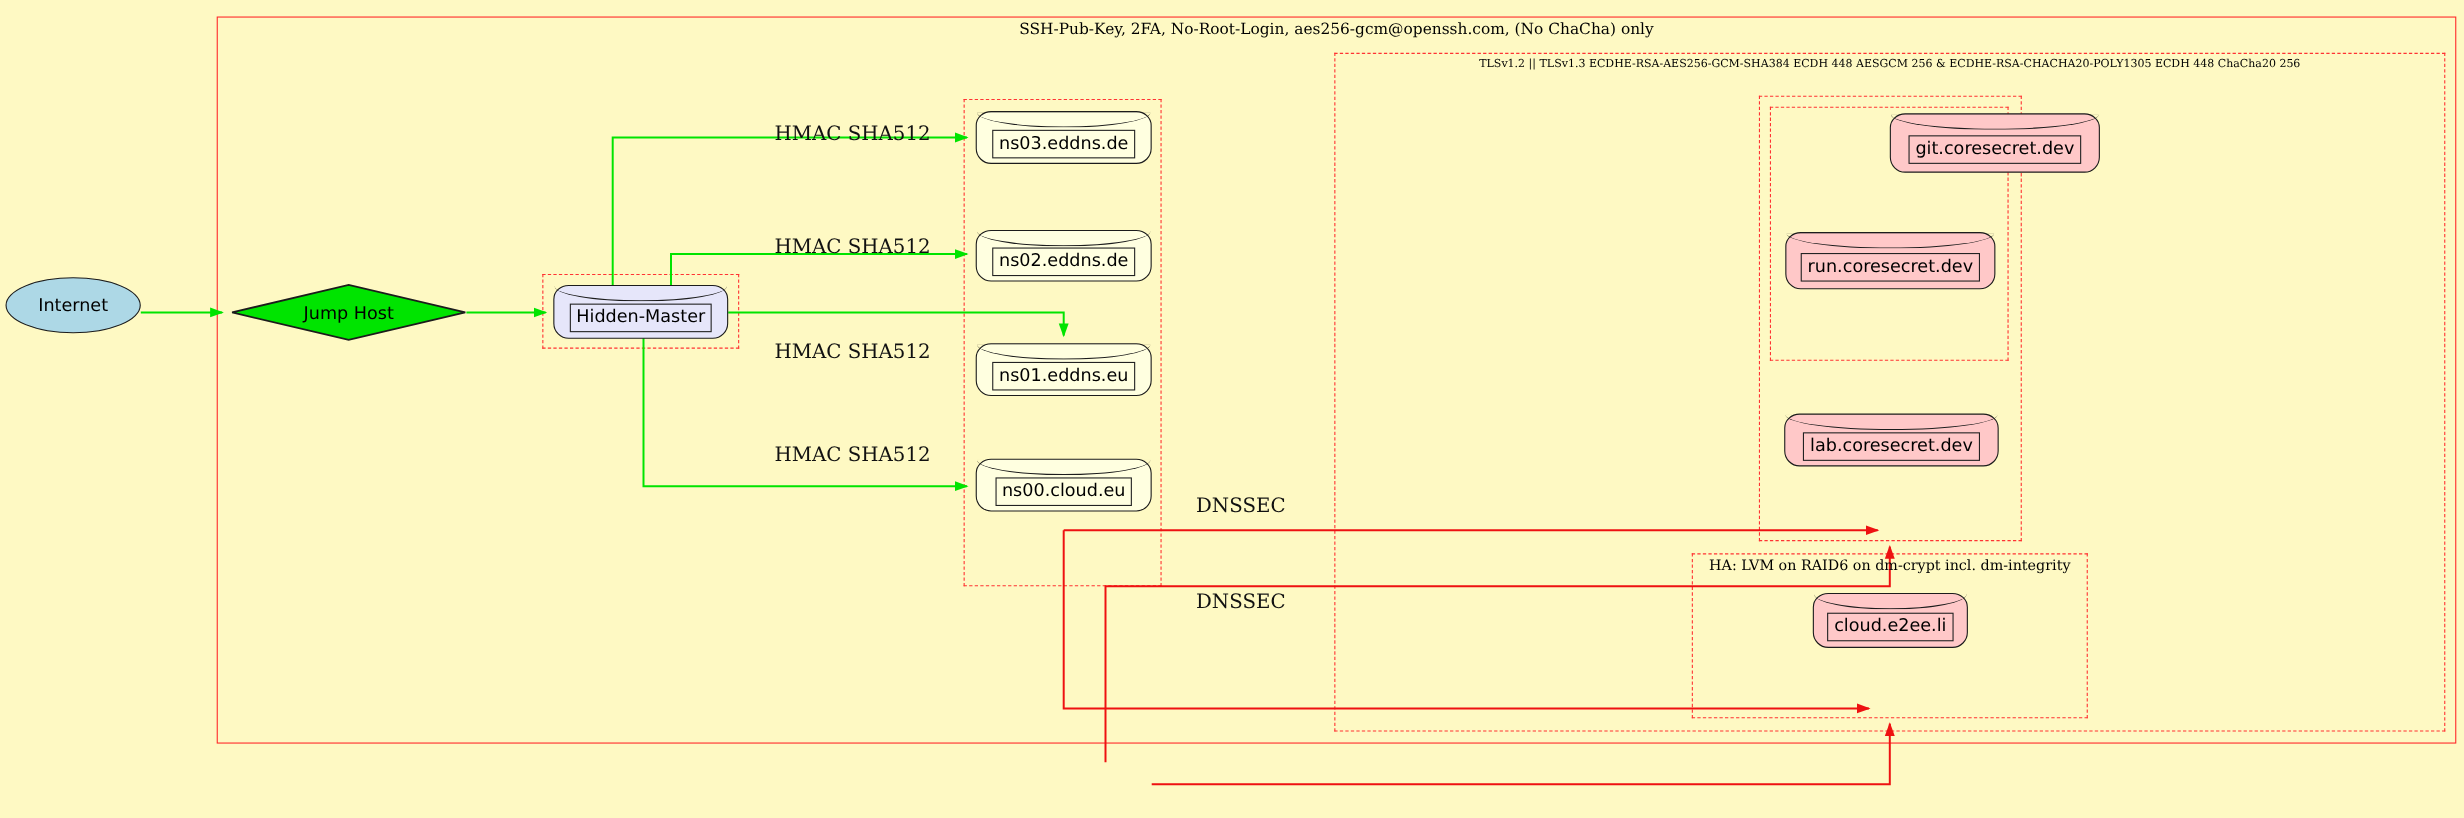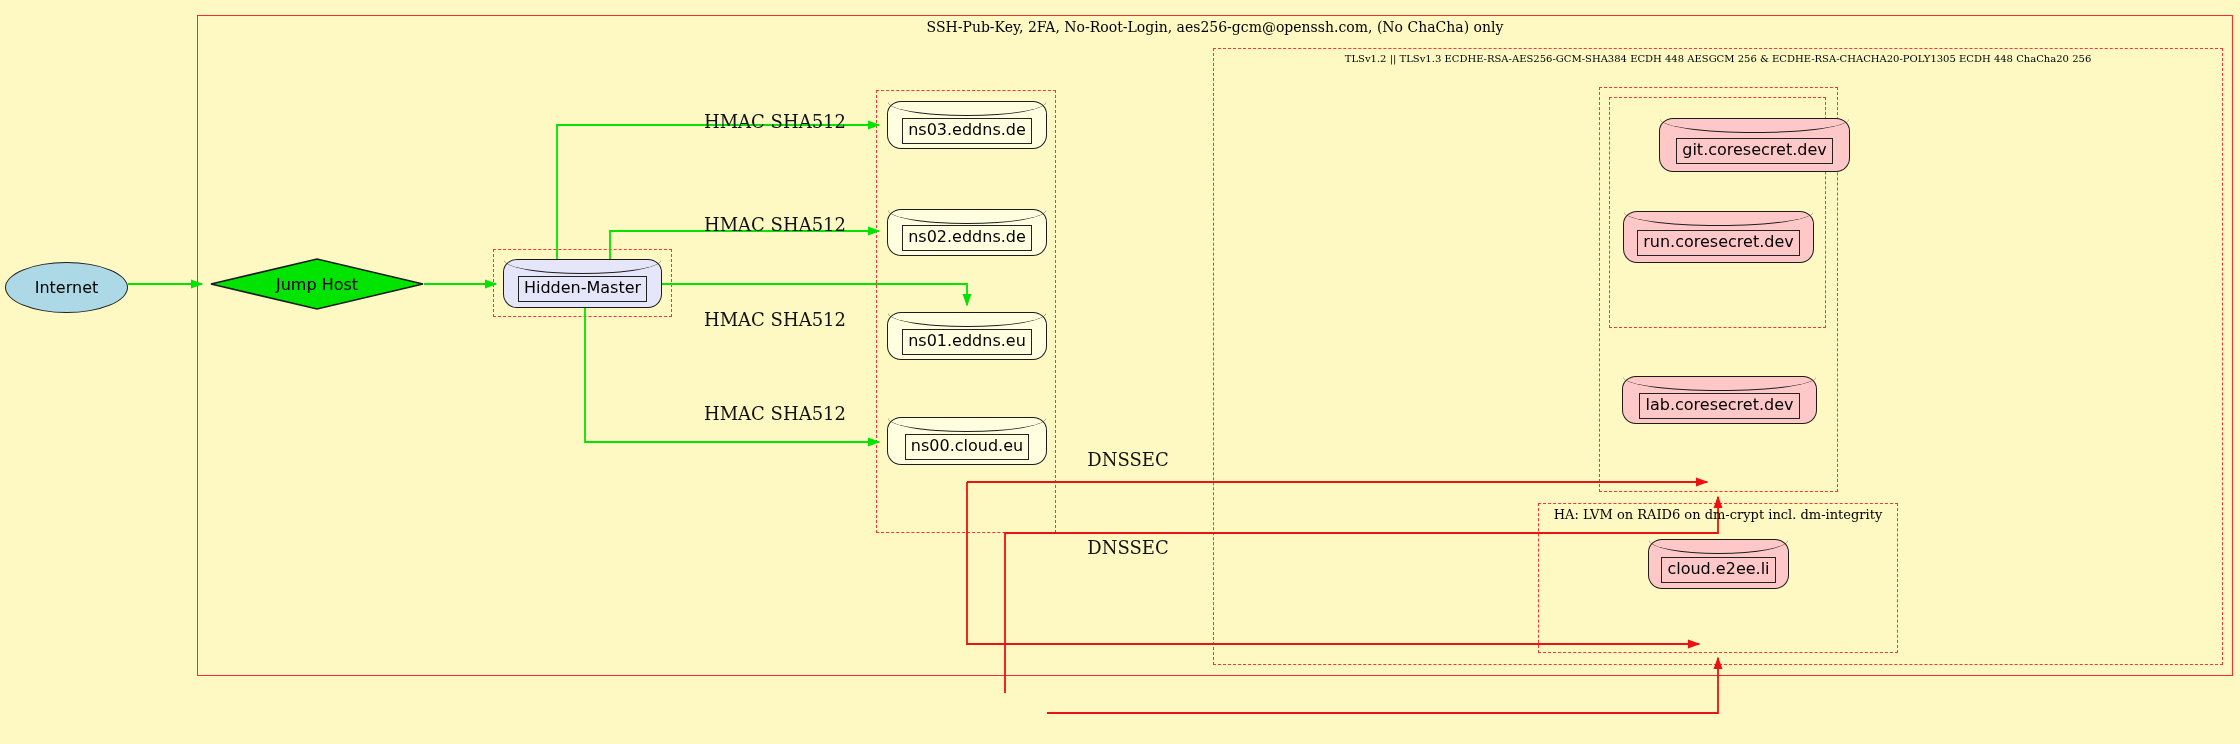--- a/index.html
+++ b/index.html
@@ -96,21 +96,21 @@
     </g>
   </svg>
 
   <div class="edge-label" style="left:690px;top:111px;width:170px;">HMAC SHA512</div>
   <div class="edge-label" style="left:690px;top:214px;width:170px;">HMAC SHA512</div>
   <div class="edge-label" style="left:690px;top:309px;width:170px;">HMAC SHA512</div>
   <div class="edge-label" style="left:690px;top:403px;width:170px;">HMAC SHA512</div>
   <div class="edge-label" style="left:1060px;top:449px;width:136px;">DNSSEC</div>
   <div class="edge-label" style="left:1060px;top:537px;width:136px;">DNSSEC</div>
 
-  <div class="node ellipse" style="left: 5px; top: 262px; width: 123px; height: 51px; --fill: #add8e6;">
+  <div class="node ellipse" style="left: 5px; top: 252px; width: 123px; height: 51px; --fill: #add8e6;">
     <span>Internet</span>
   </div>
 
   <div class="node diamond" style="left: 210px; top: 258px; width: 214px; height: 52px; --fill: #00e400;">
     <svg width="214" height="52" viewBox="0 0 214 52">
       <polygon points="1,26 107,1 213,26 107,51" fill="var(--fill,#00e400)" stroke="#1c1c1c" stroke-width="1.6"></polygon>
     </svg>
     <span class="dtext">Jump Host</span>
   </div>
 
@@ -127,21 +127,21 @@
   </div>
 
   <div class="node cyl" style="left: 887px; top: 312px; width: 160px; height: 48px; --fill: #ffffe0;">
     <span class="lblbox">ns01.eddns.eu</span>
   </div>
 
   <div class="node cyl" style="left: 887px; top: 417px; width: 160px; height: 48px; --fill: #ffffe0;">
     <span class="lblbox">ns00.cloud.eu</span>
   </div>
 
-  <div class="node cyl" style="left: 1659px; top: 103px; width: 191px; height: 54px; margin-top: 15px; --fill: #ffc8c8;">
+  <div class="node cyl" style="left: 1718px; top: 103px; width: 191px; height: 54px; --fill: #ffc8c8;">
     <span class="lblbox">git.coresecret.dev</span>
   </div>
 
   <div class="node cyl" style="left: 1623px; top: 211px; width: 191px; height: 52px; --fill: #ffc8c8;">
     <span class="lblbox">run.coresecret.dev</span>
   </div>
 
   <div class="node cyl" style="left: 1622px; top: 376px; width: 195px; height: 48px; --fill: #ffc8c8;">
     <span class="lblbox">lab.coresecret.dev</span>
   </div>

